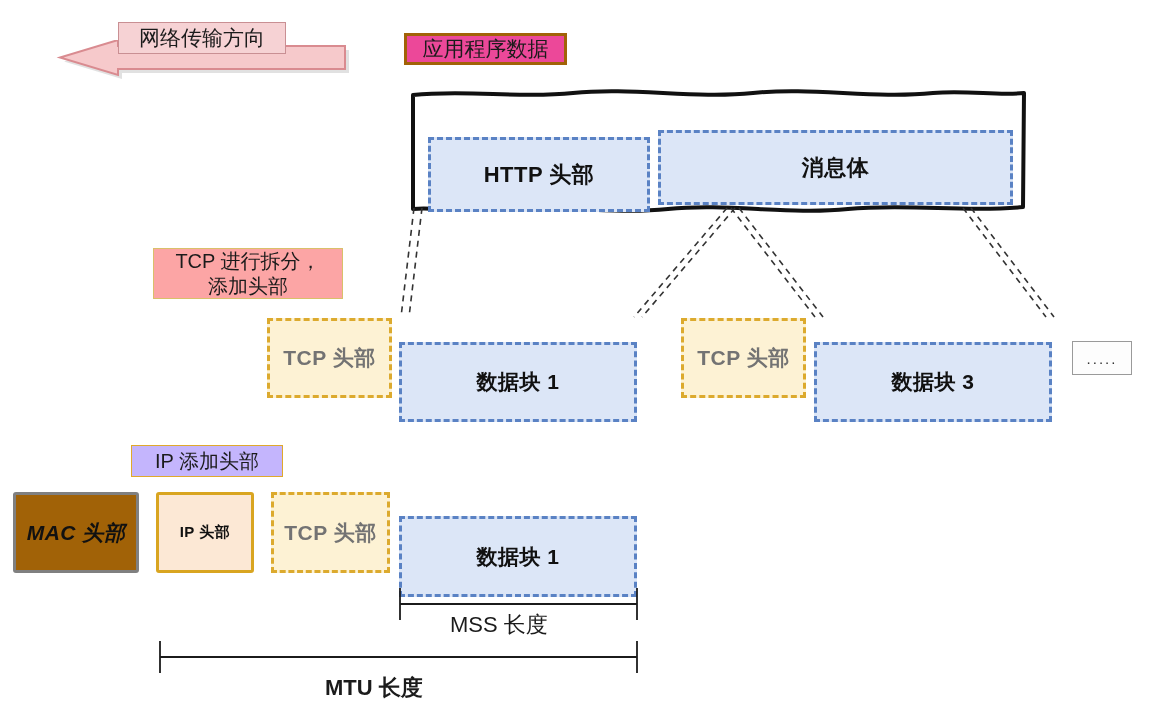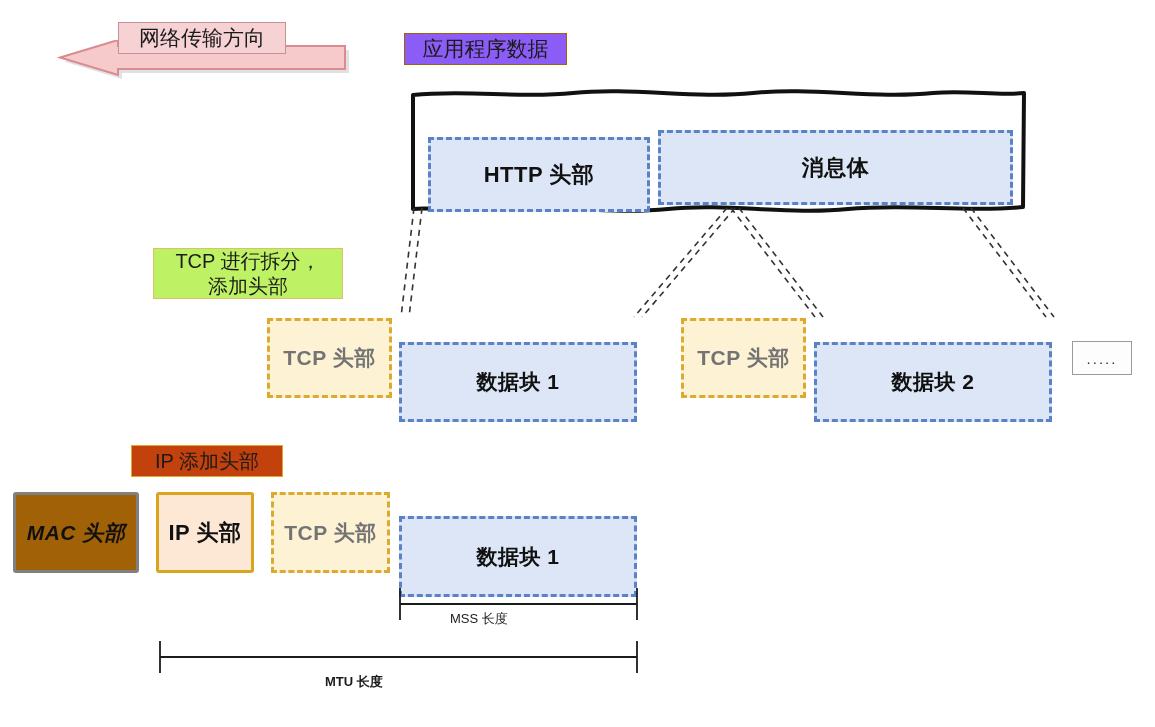--- a/index.html
+++ b/index.html
@@ -38,31 +38,31 @@
     box-sizing: border-box;
     display: flex;
     align-items: center;
     justify-content: center;
     text-align: center;
     line-height: 1.22;
     white-space: pre-line;
     font-weight: normal;
   }
   .chip-blue {
-    background: #8b5cf6;
-    border: 1px solid #a16207;
+    background: #ec4899;
+    border: 3px solid #a16207;
     color: #1b1b1b;
   }
   .chip-yellow {
-    background: #bef264;
+    background: #fca5a5;
     border: 1px solid #d9c06a;
     color: #1b1b1b;
   }
   .chip-orange {
-    background: #c2410c;
+    background: #c4b5fd;
     border: 1px solid #e0a92c;
     color: #1b1b1b;
   }
 
   
   .blue-dashed {
     background: #dce6f7;
     border: 3px dashed #5a82c4;
     color: #111;
     margin-top: 24px;
@@ -110,21 +110,21 @@
     position: absolute;
     left: 0; top: 0;
     width: 1155px;
     height: 727px;
     pointer-events: none;
     overflow: visible;
   }
 
   .dim-label {
     position: absolute;
-    font-size: 13px;
+    font-size: 22px;
     color: #1b1b1b;
     white-space: nowrap;
   }
 
   .italicish { font-style: italic; }
 </style>
 </head>
 <body>
 
 <div id="canvas">
@@ -163,29 +163,29 @@
 
   <div class="chip chip-yellow" style="left:153px; top:248px; width:190px; height:51px; font-size:20px;">TCP 进行拆分，
 添加头部</div>
 
   <div class="box yellow-dashed" style="left:267px; top:318px; width:125px; height:80px; font-size:21px;">TCP 头部</div>
 
   <div class="box blue-dashed" style="left:399px; top:318px; width:238px; height:80px; font-size:21px;">数据块 1</div>
 
   <div class="box yellow-dashed" style="left:681px; top:318px; width:125px; height:80px; font-size:21px;">TCP 头部</div>
 
-  <div class="box blue-dashed" style="left:814px; top:318px; width:238px; height:80px; font-size:21px;">数据块 2</div>
+  <div class="box blue-dashed" style="left:814px; top:318px; width:238px; height:80px; font-size:21px;">数据块 3</div>
 
   <div class="box tiny-solid" style="left:1072px; top:341px; width:60px; height:34px; font-size:15px;">.....</div>
 
   <div class="chip chip-orange" style="left:131px; top:445px; width:152px; height:32px; font-size:20px;">IP 添加头部</div>
 
   <div class="box gray-solid italicish" style="left:13px; top:492px; width:126px; height:81px; font-size:21px;">MAC 头部</div>
 
-  <div class="box orange-solid" style="left:156px; top:492px; width:98px; height:81px; font-size:22px;">IP 头部</div>
+  <div class="box orange-solid" style="left:156px; top:492px; width:98px; height:81px; font-size:15px;">IP 头部</div>
 
   <div class="box yellow-dashed" style="left:271px; top:492px; width:119px; height:81px; font-size:21px;">TCP 头部</div>
 
   <div class="box blue-dashed" style="left:399px; top:492px; width:238px; height:81px; font-size:21px;">数据块 1</div>
 
   <svg id="overlay" viewBox="0 0 1155 727">
     <g stroke="#333" stroke-width="1.6" fill="none" stroke-dasharray="6 5">
 
       <line x1="414" y1="208" x2="401" y2="317"></line>
       <line x1="422" y1="208" x2="409" y2="317"></line>

